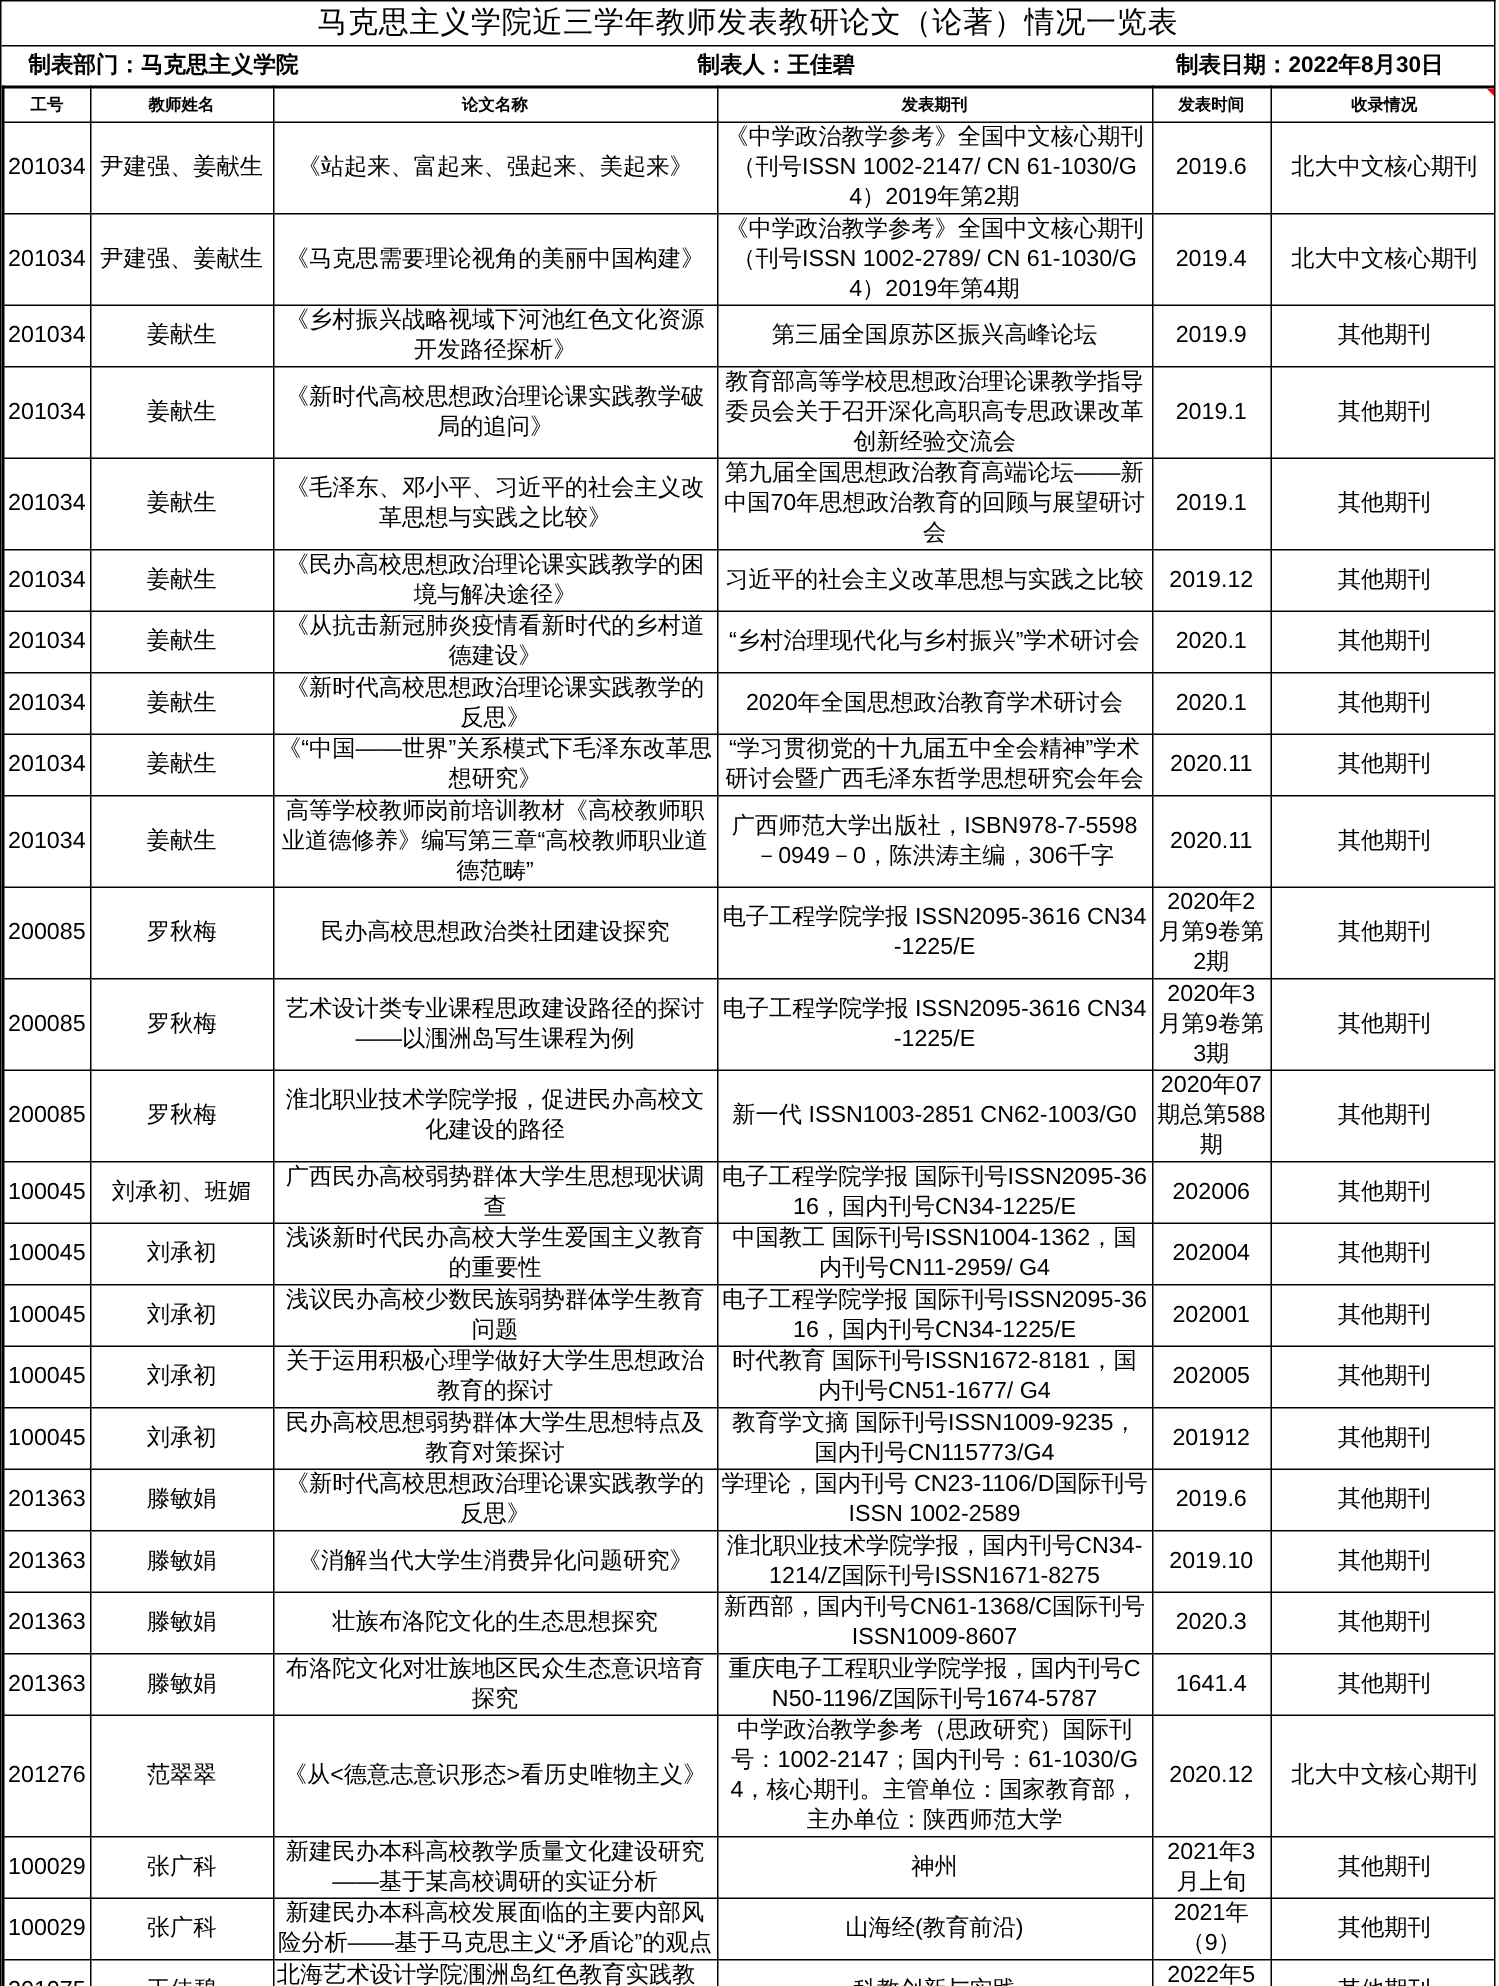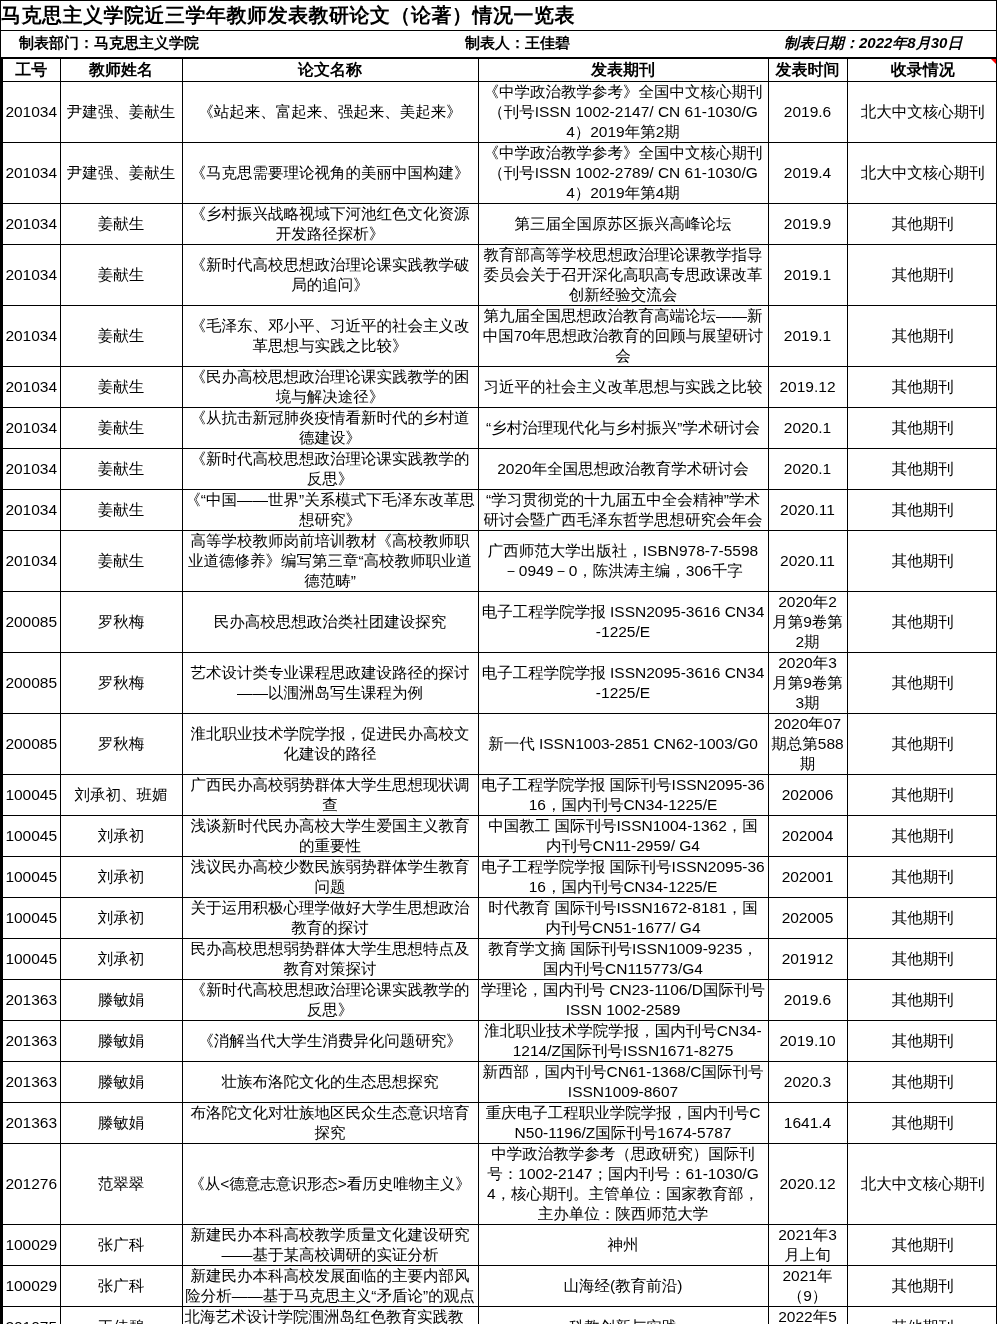--- a/index.html
+++ b/index.html
@@ -12,32 +12,33 @@
   .sheet{
     width:997px;height:100%;
     border-left:1px solid #000;
     border-right:1px solid #000;
     border-top:1px solid #000;
     box-sizing:border-box;
     overflow:hidden;
   }
   .title{
     height:29px;line-height:28px;
-    font-size:20px;font-weight:bold;
+    text-align:center;
+    font-size:20px;font-weight:normal;
     border-bottom:1px solid #000;
     letter-spacing:.5px;
   }
   .meta{
     position:relative;height:26px;
     font-size:15px;font-weight:bold;
   }
   .meta span{position:absolute;top:3px;white-space:nowrap;}
   .meta .m1{left:18px;}
   .meta .m2{left:464px;}
-  .meta .m3{left:783px;font-style:italic;}
+  .meta .m3{left:783px;}
   table{
     border-collapse:collapse;
     table-layout:fixed;
     width:997px;
     border:2px solid #000;
   }
   col.c-id{width:58px;}
   col.c-name{width:122px;}
   col.c-paper{width:296px;}
   col.c-journal{width:290px;}
@@ -51,21 +52,21 @@
     text-align:center;
     vertical-align:middle;
     padding:0 2px;
     position:relative;
     word-break:break-all;
     overflow:hidden;
   }
   thead th{
     height:22px;
     font-weight:bold;
-    font-size:16px;
+    font-size:11px;
     line-height:22px;
     padding:0;
   }
   tbody td{height:40px;}
   td.left{text-align:left;vertical-align:top;}
   .red-tri{
     position:absolute;top:0;right:0;width:0;height:0;
     border-top:7px solid var(--marker-red,#f00);
     border-left:7px solid transparent;
   }

